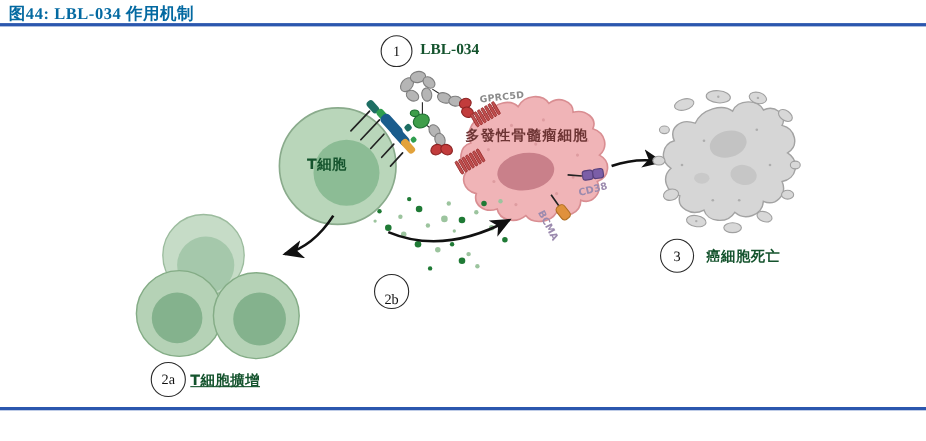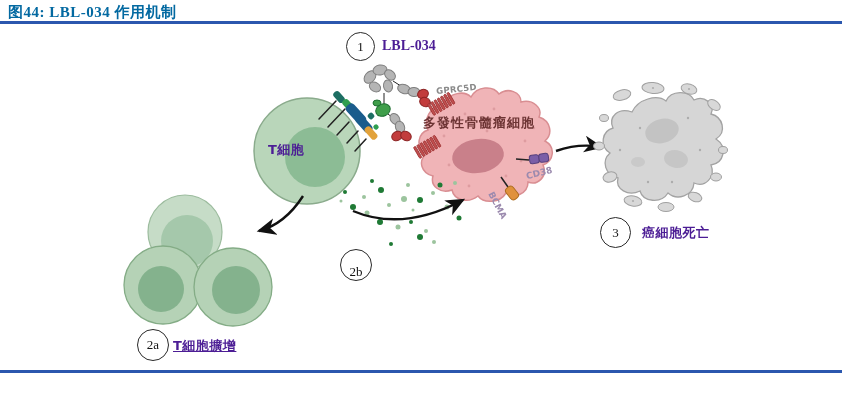--- a/index.html
+++ b/index.html
@@ -5,21 +5,21 @@
   html,body{margin:0;padding:0;}
   body{width:842px;height:401px;position:relative;background:#ffffff;overflow:hidden;
        font-family:"DejaVu Sans","Liberation Sans",sans-serif;}
   .stage{position:absolute;inset:0;}
   .rule{position:absolute;left:0;width:842px;height:3px;background:#2b57ae;}
   .rule-top{top:21px;}
   .rule-bottom{top:370px;}
   .fig-title{position:absolute;left:8px;top:3px;font-family:"Liberation Serif","DejaVu Serif",serif;
              font-weight:bold;font-size:15px;color:#0369a1;letter-spacing:0.5px;}
   svg{position:absolute;left:0;top:0;}
-  .lbl{position:absolute;font-weight:bold;color:#4c1d95;white-space:nowrap;}
+  .lbl{position:absolute;font-weight:bold;color:#14532d;white-space:nowrap;}
   .lbl-main{font-size:13.5px;font-family:"Liberation Serif","DejaVu Serif",serif;}
   .lbl-cn{font-size:13px;letter-spacing:0.5px;}
   .lbl-myeloma{font-size:13px;color:#6d3434;letter-spacing:1px;}
   .lbl-receptor{font-size:8.5px;color:#8a8a8a;letter-spacing:0.3px;}
   .lbl-marker{font-size:9px;color:#9b8aae;}
   .num-circle{position:absolute;border:1.6px solid #2a2a2a;border-radius:50%;background:#fff;
               display:flex;align-items:center;justify-content:center;
               font-family:"Liberation Serif","DejaVu Serif",serif;font-size:13px;color:#111;}
 </style>
 </head>
@@ -227,20 +227,20 @@
     <span>2a</span>
   </div>
   <div class="num-circle" style="left:340px;top:249px;width:30px;height:30px;align-items:flex-end;">
     <span>2b</span>
   </div>
   <div class="num-circle" style="left:600px;top:217px;width:29px;height:29px;">
     <span>3</span>
   </div>
 
   <div class="lbl lbl-main" style="left:382px;top:38px;font-size:14px;">LBL-034</div>
-  <div class="lbl lbl-cn" style="left:268px;top:141px;">T細胞</div>
+  <div class="lbl lbl-cn" style="left:279px;top:141px;">T細胞</div>
   <div class="lbl lbl-myeloma" style="left:423px;top:114px;">多發性骨髓瘤細胞</div>
   <div class="lbl lbl-receptor" style="left:436px;top:84px;transform:rotate(-6deg);">GPRC5D</div>
   <div class="lbl lbl-marker" style="left:526px;top:168px;transform:rotate(-14deg);">CD38</div>
   <div class="lbl lbl-marker" style="left:495px;top:190px;transform:rotate(62deg);transform-origin:left top;">BCMA</div>
   <div class="lbl lbl-cn" style="left:173px;top:337px;text-decoration:underline;">T細胞擴增</div>
   <div class="lbl lbl-cn" style="left:642px;top:224px;">癌細胞死亡</div>
 </div>
 
 </body></html>

